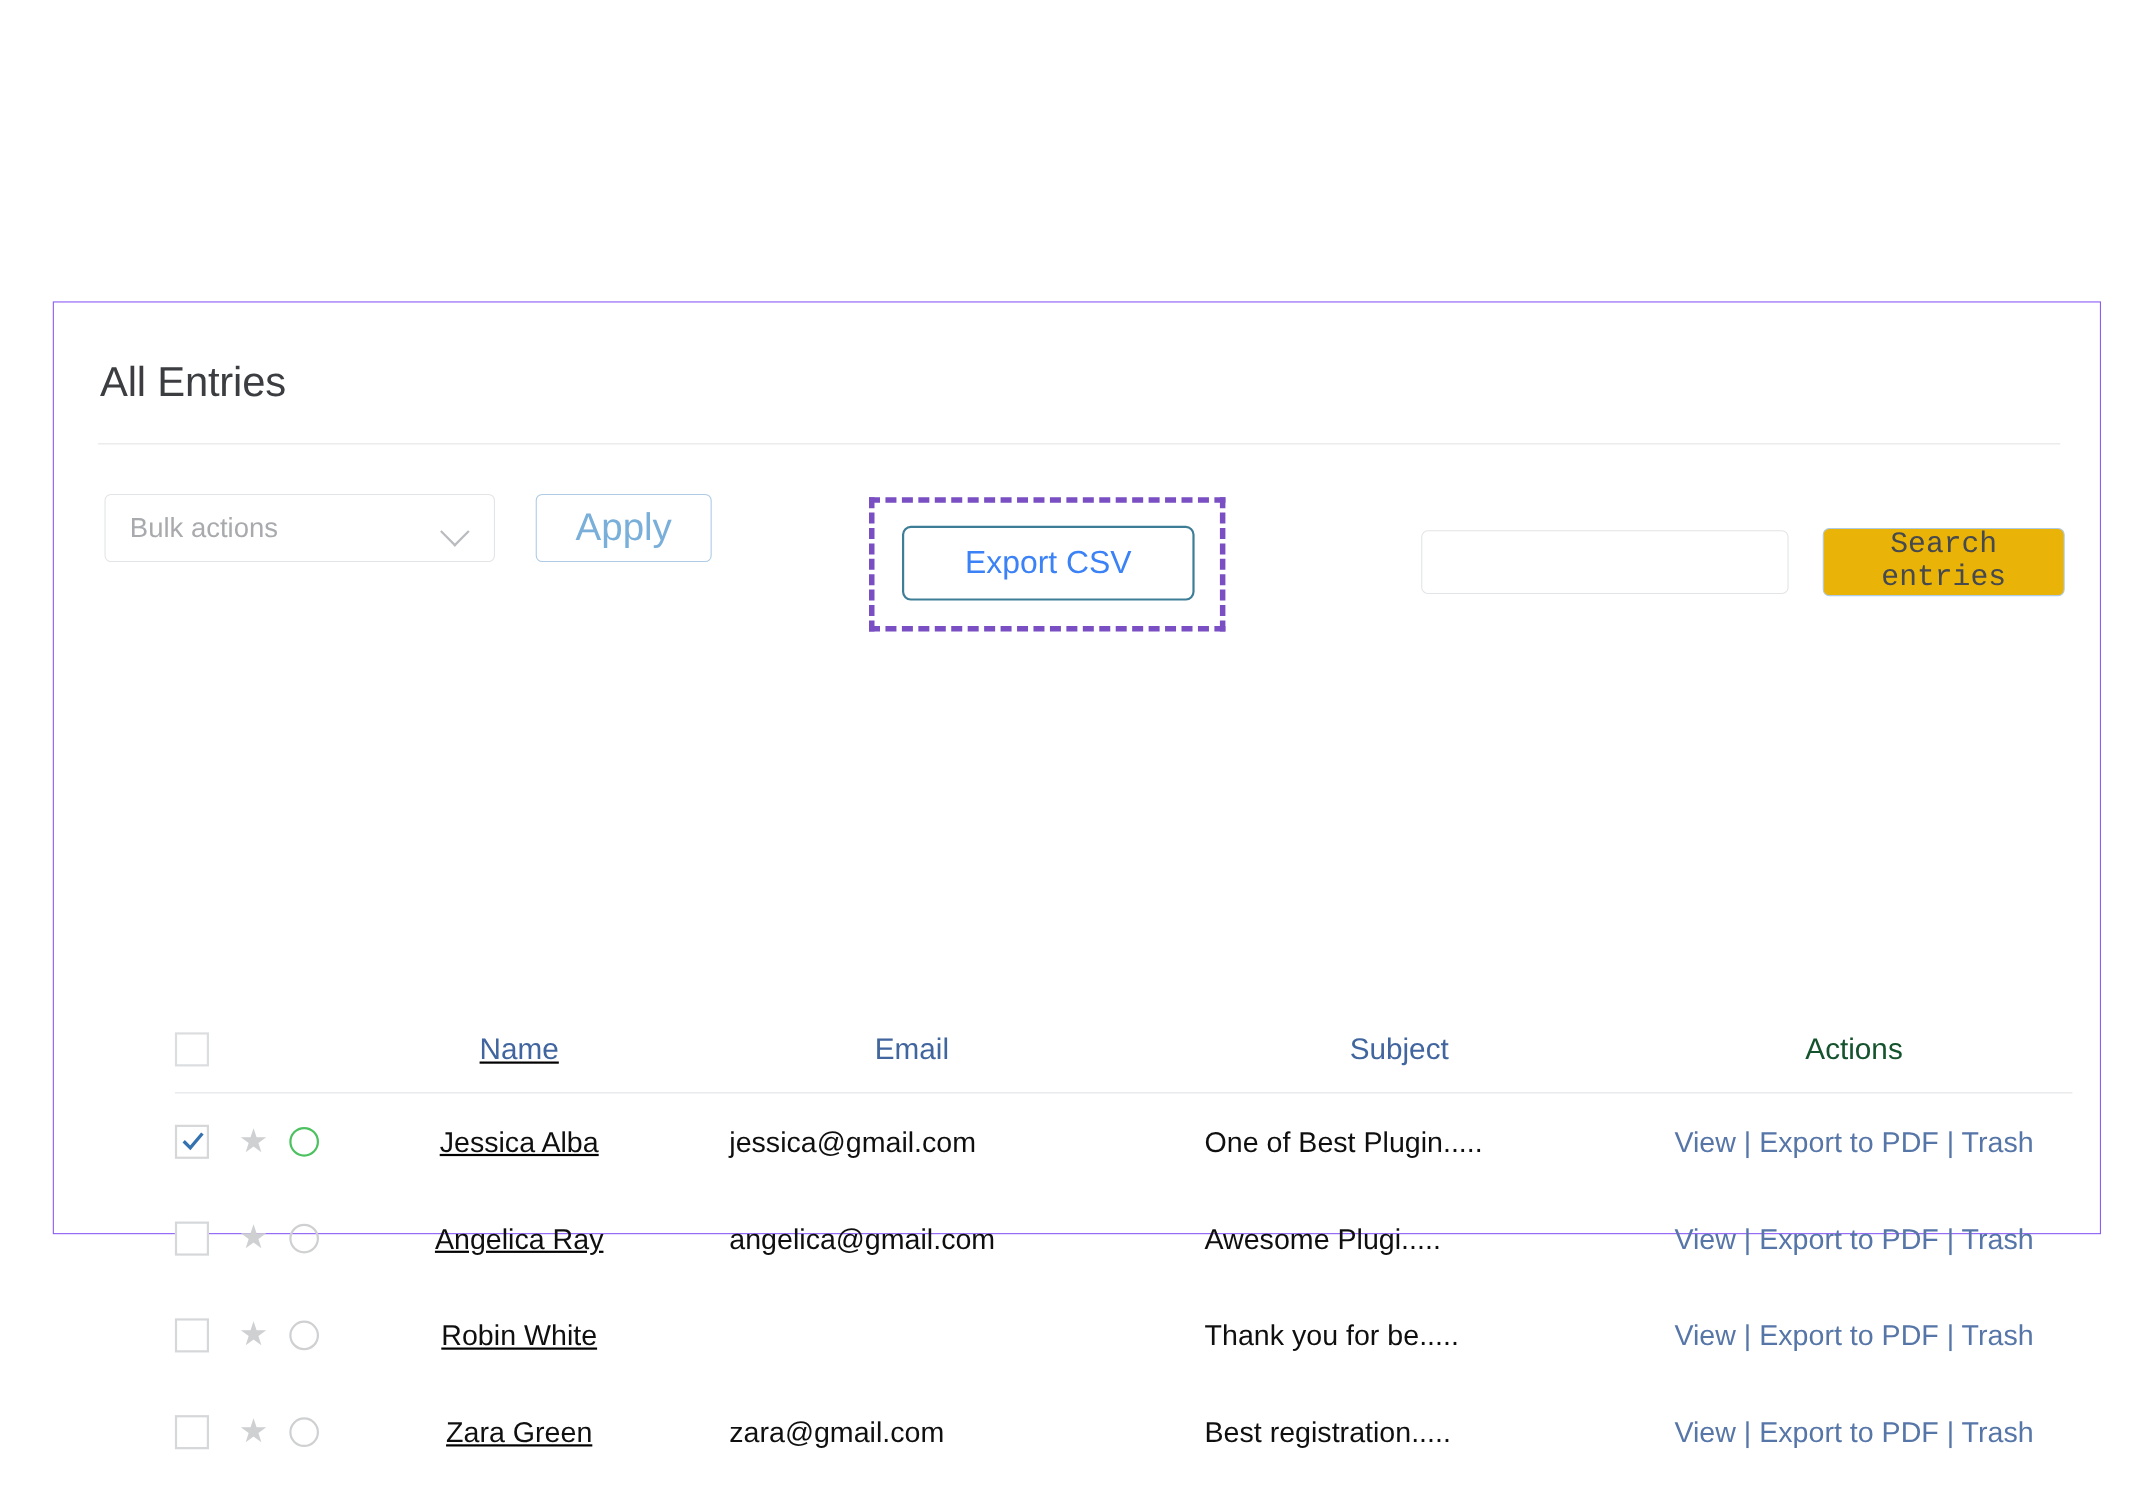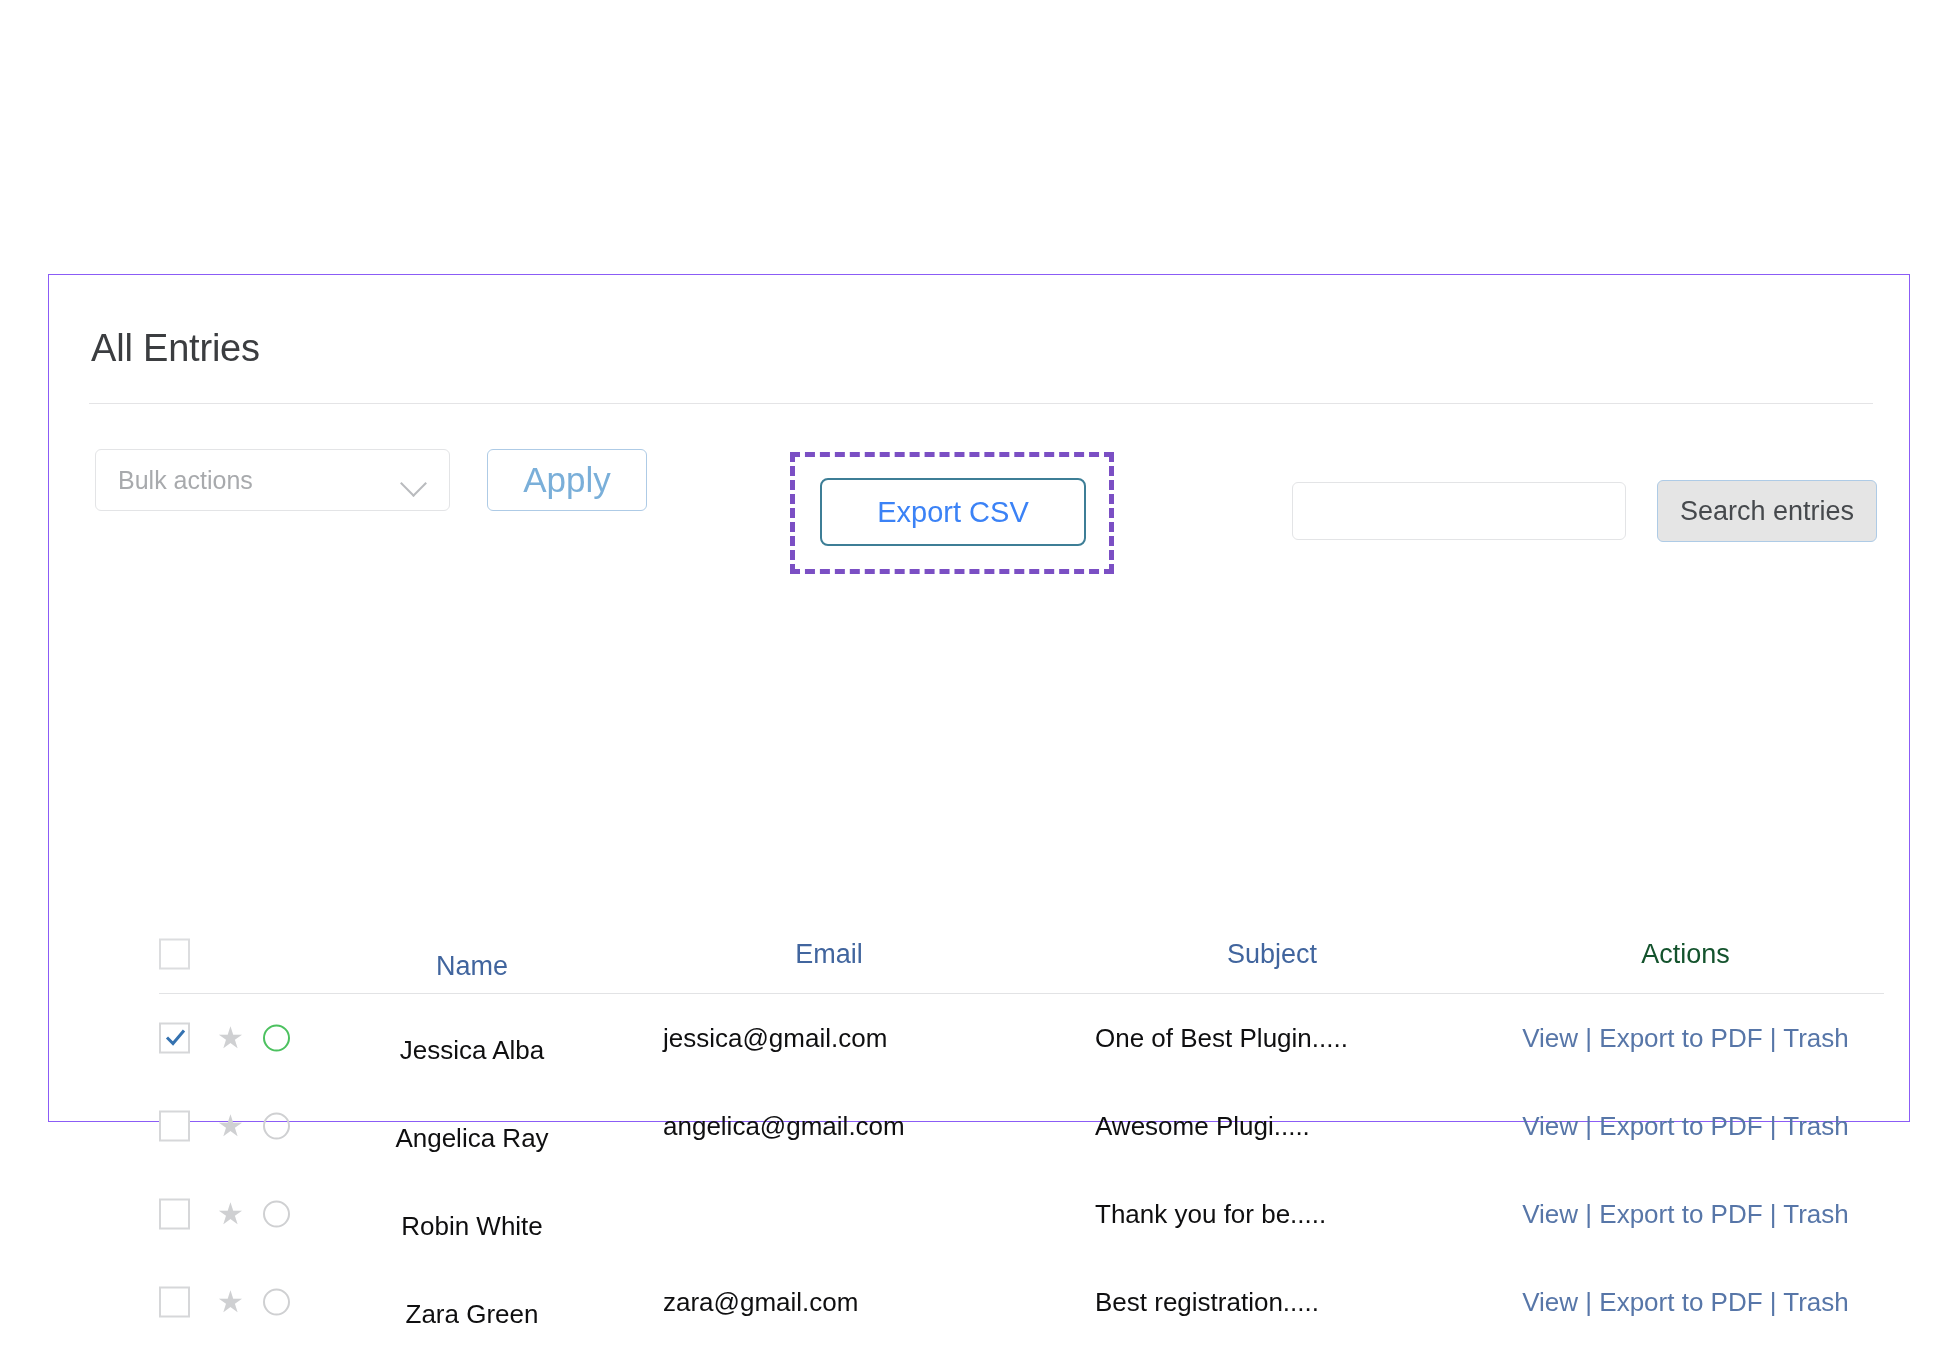--- a/index.html
+++ b/index.html
@@ -158,25 +158,25 @@
   }
 
   .search-btn {
     position: absolute;
     left: 1657px;
     top: 480px;
     width: 220px;
     height: 62px;
     border: 1px solid #aecbe6;
     border-radius: 6px;
-    background: #e5e5e5;
+    background: #eab308;
     box-sizing: border-box;
     font-size: 27px;
     color: #46494d;
-    font-family: Liberation Sans, sans-serif;
+    font-family: Liberation Mono, monospace;
     cursor: pointer;
     padding: 0;
   }
 
   
   .table {
     position: absolute;
     left: 110px;
     top: 640px;
     width: 1725px;
@@ -187,21 +187,21 @@
     height: 88px;
   }
   .thead {
     height: 78px;
     border-bottom: 1px solid #e2e3e5;
   }
 
   .c-check   { position: absolute; left: 0;    top: 0; width: 60px;  height: 100%; }
   .c-star    { position: absolute; left: 58px; top: 0; width: 50px;  height: 100%; }
   .c-circle  { position: absolute; left: 104px;top: 0; width: 50px;  height: 100%; }
-  .c-name    { position: absolute; left: 148px;top: 12px; width: 330px; height: 100%; }
+  .c-name    { position: absolute; left: 148px;top: 0; width: 330px; height: 100%; text-decoration: underline; }
   .c-email   { position: absolute; left: 460px;top: 0; width: 420px; height: 100%; }
   .c-subject { position: absolute; left: 898px;top: 0; width: 430px; height: 100%; }
   .c-actions { position: absolute; left: 1328px;top: 0;width: 397px; height: 100%; }
 
   .th-label {
     font-size: 27px;
     color: #41659e;
     text-align: center;
     line-height: 78px;
     white-space: nowrap;

